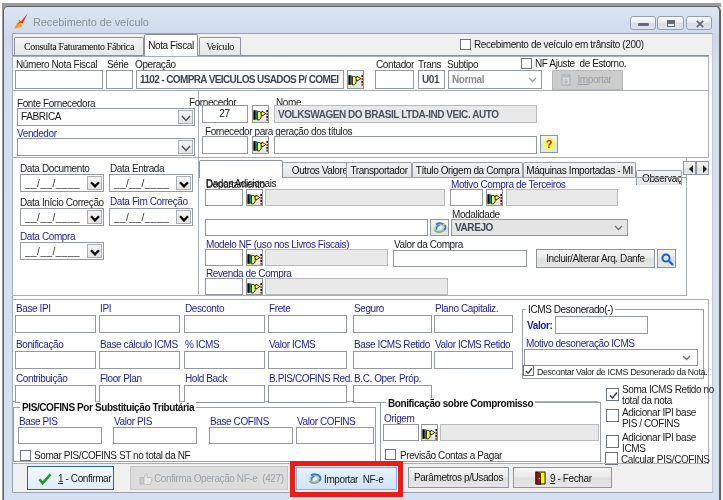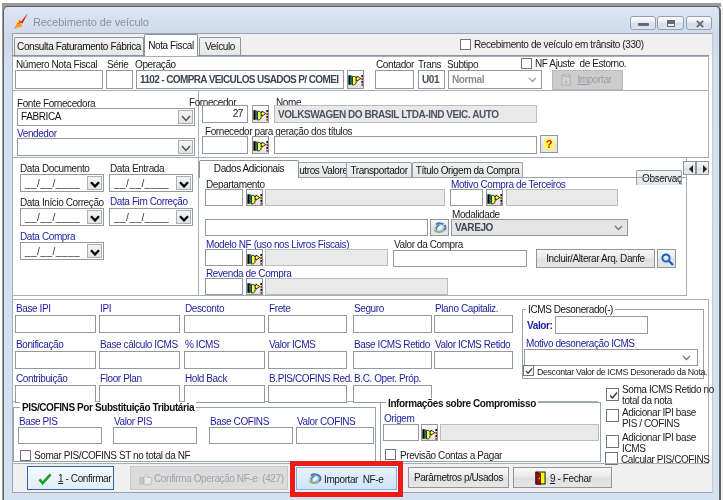--- a/index.html
+++ b/index.html
@@ -20,21 +20,21 @@
 #bandbot { left:13px; top:464px; width:699px; height:28px; background:#f0f0f0; }
 
 .lab { position:absolute; height:12px; white-space:nowrap; color:#1c1c1c; }
 .blab { position:absolute; height:12px; white-space:nowrap; color:#1d1d9e; }
 .fld { position:absolute; background:#fff; border:1px solid #94999f; }
 .gfld { position:absolute; background:#e9e9e9; border:1px solid #b9bcbf; }
 .panel { position:absolute; border:1px solid #a8aeb8; background:#fff; }
 .fldtx { padding:2px 0 0 3px; font-size:10px; overflow:hidden; white-space:nowrap; }
 .bold { font-weight:bold; }
 .cb { position:absolute; width:11px; height:11px; background:#fff; border:1px solid #6e757e; }
-.tab { position:absolute; top:37px; height:18px; white-space:nowrap; background:linear-gradient(#f2f3f4,#e6e7e9); border:1px solid #8c939d; border-bottom:none; border-radius:2px 2px 0 0; text-align:center; padding-top:3px; }
+.tab { position:absolute; top:37px; height:18px; white-space:nowrap; background:linear-gradient(#f2f3f4,#e6e7e9); border:1px solid #8c939d; border-bottom:none; border-radius:2px 2px 0 0; text-align:center; padding-top:3px;font-family:Liberation Serif, serif; }
 .tabsel { position:absolute; white-space:nowrap; background:#fff; border:1px solid #8c939d; border-bottom:none; border-radius:2px 2px 0 0; text-align:center; z-index:5; }
 .itab { position:absolute; top:162px; height:15px; white-space:nowrap; background:linear-gradient(#f2f3f4,#e4e5e7); border:1px solid #9aa0a8; border-bottom:none; border-radius:2px 2px 0 0; text-align:center; padding-top:2px; white-space:nowrap; overflow:hidden; }
 .hbtn { position:absolute; width:17px; border:1px solid #8f959d; background:linear-gradient(#fdfdfd,#e3e3e3); }
 .hbtn svg { position:absolute; left:0px; top:1px; }
 .combo-arrow { position:absolute; right:1px; top:1px; bottom:1px; width:15px; background:linear-gradient(#f4f4f4,#e3e3e3); border:1px solid #aaafb5; }
 .flatarrow { position:absolute; right:4px; top:5px; }
 .btn { position:absolute; border:1px solid #8e959d; background:linear-gradient(#f7f7f7,#e9e9e9 48%,#dfdfdf 52%,#e7e7e7); text-align:center; font-size:10px; color:#1a1a1a; white-space:nowrap; }
 .grp { position:absolute; border:1px solid #9aa0a8; }
 .grphead { position:absolute; background:#fff; font-weight:bold; color:#111; padding:0 2px; white-space:nowrap; }
 .hline { position:absolute; height:1px; background:#a8aeb8; }
@@ -72,21 +72,21 @@
   <div class="abs" id="client"></div>
   <div class="abs" id="bandtop"></div>
   <div class="abs" id="bandbot"></div>
 
   <div class="tab" style="left:14px; width:130px;">Consulta Faturamento Fábrica</div>
   <div class="tabsel" style="left:144px; top:34px; width:54px; height:21px; padding-top:5px;">Nota Fiscal</div>
   <div class="tab" style="left:199px; width:42px;">Veículo</div>
   <div class="hline" style="left:12px; top:55px; width:697px; background:#8c939d;"></div>
   <div class="tabsel" style="left:145px; top:54px; width:52px; height:2px; border:none;"></div>
   <div class="cb" style="left:460px; top:39px;"></div>
-  <div class="lab" style="left:474px; top:39px;">Recebimento de veículo em trânsito (330)</div>
+  <div class="lab" style="left:474px; top:39px;">Recebimento de veículo em trânsito (200)</div>
 
   <div class="panel" style="left:12px; top:56px; width:697px; height:35px;"></div>
   <div class="lab" style="left:16px; top:59px;">Número Nota Fiscal</div>
   <div class="lab" style="left:107px; top:59px;">Série</div>
   <div class="lab" style="left:135px; top:59px;">Operação</div>
   <div class="fld" style="left:15px; top:70px; width:88px; height:19px;"></div>
   <div class="fld" style="left:106px; top:70px; width:27px; height:19px;"></div>
   <div class="fld fldtx bold" style="left:136px; top:70px; width:208px; height:19px; color:#3c4455; padding-top:3px; letter-spacing:-0.62px;">1102 - COMPRA VEICULOS USADOS P/ COMEI</div>
   <div class="hbtn" style="left:347px; top:70px; height:19px;">
       <svg width="15" height="15" viewBox="0 0 15 15">
@@ -136,21 +136,21 @@
   <div class="blab" style="left:17px; top:128px;">Vendedor</div>
   <div class="fld" style="left:17px; top:138px; width:178px; height:18px;">
     <div class="combo-arrow">
         <svg style="position:absolute;left:2px;top:4px;" width="10" height="7" viewBox="0 0 10 7">
           <path d="M1 1 L5 5.5 L9 1" stroke="#4a4f55" stroke-width="1.4" fill="none"></path>
         </svg>
       </div>
   </div>
   <div class="lab" style="left:189px; top:97px;">Fornecedor</div>
   <div class="lab" style="left:276px; top:97px;">Nome</div>
-  <div class="fld fldtx" style="left:202px; top:105px; width:46px; height:18px; text-align:right; padding-right:4px;">27</div>
+  <div class="fld fldtx" style="left:202px; top:105px; width:46px; height:18px; text-align:center; padding-right:4px;">27</div>
   <div class="hbtn" style="left:252px; top:105px; height:18px;">
       <svg width="15" height="15" viewBox="0 0 15 15">
         <circle cx="1.5" cy="12.8" r="1.1" fill="#ffff00"></circle>
         <rect x="0.4" y="3.2" width="2" height="9.6" fill="#000"></rect>
         <rect x="2.7" y="3.9" width="1.4" height="8.2" fill="#00b4b4" stroke="#000" stroke-width="0.5"></rect>
         <path d="M4.4 5.4 L9 5.4 L9 4.1 L12.8 6.6 L9 9.1 L9 7.9 L4.4 7.9 Z" fill="#ffff4d" stroke="#000" stroke-width="0.8"></path>
         <path d="M4.4 4.9 C5.8 4 7.8 4.5 8 5.9 L8.2 9.7 C8.2 11.7 6.9 12.9 5.4 12.9 L4.4 12.9 Z" fill="#ffff4d" stroke="#000" stroke-width="0.8"></path>
         <rect x="13.4" y="3" width="1.6" height="2.1" fill="#111"></rect>
         <rect x="13.4" y="5.9" width="1.6" height="2.1" fill="#cc2200"></rect>
         <rect x="13.4" y="8.8" width="1.6" height="2.1" fill="#111"></rect>
@@ -225,23 +225,24 @@
   <div class="lab" style="left:20px; top:163px;">Data Documento</div>
   <div class="lab" style="left:110px; top:163px;">Data Entrada</div>
   <div class="lab" style="left:20px; top:197px;">Data Início Correção</div>
   <div class="blab" style="left:110px; top:196px;">Data Fim Correção</div>
   <div class="blab" style="left:20px; top:231px;">Data Compra</div>
 
   <div class="panel" style="left:198px; top:157px; width:489px; height:139px;"></div>
   <div class="itab" style="left:281px; width:82px;">Outros Valores</div>
   <div class="itab" style="left:346px; width:66px;">Transportador</div>
   <div class="itab" style="left:412px; width:111px;">Título Origem da Compra</div>
+  <div class="itab" style="left:523px; width:113px;">Máquinas Importadas - MI</div>
   <div class="itab" style="left:636px; width:46px; text-align:left; padding-left:5px;margin-top:8px;">Observaç</div>
   <div class="hline" style="left:199px; top:177px; width:487px; background:#9aa0a8;"></div>
-  <div class="tabsel" style="left:199px; top:160px; width:100px; height:18px; padding-top:2px;">Dados Adicionais</div>
+  <div class="tabsel" style="left:199px; top:160px; width:84px; height:18px; padding-top:17px;">Dados Adicionais</div>
   <div class="btn" style="left:683px; top:161px; width:13px; height:14px;">
       <svg style="position:absolute;left:4px;top:3px;" width="6" height="8" viewBox="0 0 6 8">
         <path d="M5 0 L1 4 L5 8 Z" fill="#222"></path>
       </svg>
     </div>
   <div class="btn" style="left:696px; top:161px; width:13px; height:14px;">
       <svg style="position:absolute;left:5px;top:3px;" width="6" height="8" viewBox="0 0 6 8">
         <path d="M1 0 L5 4 L1 8 Z" fill="#222"></path>
       </svg>
     </div>
@@ -417,21 +418,21 @@
   <div class="blab" style="left:210px; top:416px;">Base COFINS</div>
   <div class="blab" style="left:297px; top:416px;">Valor COFINS</div>
   <div class="fld" style="left:18px; top:427px; width:84px; height:17px;"></div>
   <div class="fld" style="left:113px; top:427px; width:84px; height:17px;"></div>
   <div class="fld" style="left:209px; top:427px; width:84px; height:17px;"></div>
   <div class="fld" style="left:296px; top:427px; width:78px; height:17px;"></div>
   <div class="cb" style="left:20px; top:450px;"></div>
   <div class="lab" style="left:34px; top:450px;">Somar PIS/COFINS ST no total da NF</div>
 
   <div class="grp" style="left:380px; top:402px; width:221px; height:60px;"></div>
-  <div class="grphead" style="left:386px; top:398px;">Informações sobre Compromisso</div>
+  <div class="grphead" style="left:386px; top:398px;">Bonificação sobre Compromisso</div>
   <div class="blab" style="left:384px; top:413px;">Origem</div>
   <div class="fld" style="left:383px; top:424px; width:36px; height:17px;"></div>
   <div class="hbtn" style="left:421px; top:424px; height:17px;">
       <svg width="15" height="15" viewBox="0 0 15 15">
         <circle cx="1.5" cy="12.8" r="1.1" fill="#ffff00"></circle>
         <rect x="0.4" y="3.2" width="2" height="9.6" fill="#000"></rect>
         <rect x="2.7" y="3.9" width="1.4" height="8.2" fill="#00b4b4" stroke="#000" stroke-width="0.5"></rect>
         <path d="M4.4 5.4 L9 5.4 L9 4.1 L12.8 6.6 L9 9.1 L9 7.9 L4.4 7.9 Z" fill="#ffff4d" stroke="#000" stroke-width="0.8"></path>
         <path d="M4.4 4.9 C5.8 4 7.8 4.5 8 5.9 L8.2 9.7 C8.2 11.7 6.9 12.9 5.4 12.9 L4.4 12.9 Z" fill="#ffff4d" stroke="#000" stroke-width="0.8"></path>
         <rect x="13.4" y="3" width="1.6" height="2.1" fill="#111"></rect>

